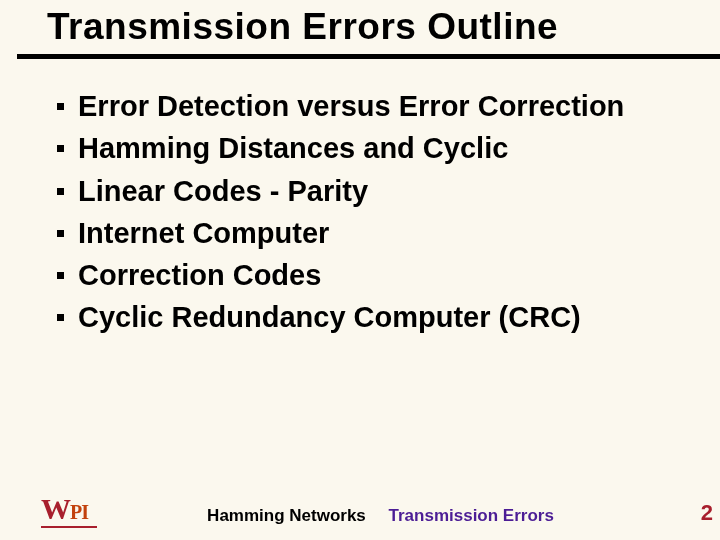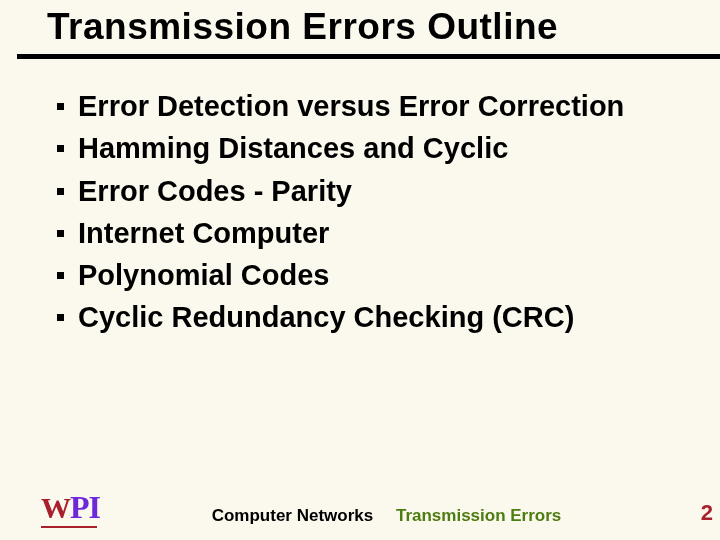--- a/index.html
+++ b/index.html
@@ -69,42 +69,42 @@
     gap: 0;
     font-family: Georgia, "Times New Roman", serif;
   }
   .logo .w {
     color: #a81f2d;
     font-size: 30px;
     font-weight: bold;
     letter-spacing: -2px;
   }
   .logo .pi {
-    color: #6d28d9;
-    font-size: 32px;
+    color: #c2410c;
+    font-size: 20px;
     font-weight: bold;
     letter-spacing: -1px;
     margin-left: 1px;
   }
   .logo-rule {
     position: absolute;
     left: 24px;
     bottom: 12px;
     width: 56px;
     height: 2px;
     background: #a81f2d;
   }
   .foot-center {
     flex: 1 1 auto;
     text-align: center;
     font-size: 17px;
     font-weight: bold;
   }
   .foot-center .lbl2 {
-    color: #4d7c0f;
+    color: #4c1d95;
     margin-left: 18px;
   }
   .page-num {
     color: #a81f2d;
     font-size: 22px;
     font-weight: bold;
     width: 40px;
     text-align: right;
   }
 </style>
@@ -123,43 +123,43 @@
       <li>
         <span class="sq"></span>
         <span class="li-text">Error Detection versus Error Correction</span>
       </li>
       <li>
         <span class="sq"></span>
         <span class="li-text">Hamming Distances and Cyclic</span>
       </li>
       <li>
         <span class="sq"></span>
-        <span class="li-text">Error Codes - Parity</span>
+        <span class="li-text">Linear Codes - Parity</span>
       </li>
       <li>
         <span class="sq"></span>
         <span class="li-text">Internet Computer</span>
       </li>
       <li>
         <span class="sq"></span>
-        <span class="li-text">Polynomial Codes</span>
+        <span class="li-text">Correction Codes</span>
       </li>
       <li>
         <span class="sq"></span>
-        <span class="li-text">Cyclic Redundancy Checking (CRC)</span>
+        <span class="li-text">Cyclic Redundancy Computer (CRC)</span>
       </li>
     </ul>
   </div>
 
   <div class="footer">
     <div class="logo">
       <span class="w">W</span>
       <span class="pi">PI</span>
     </div>
     <div class="foot-center">
-      <span>Computer Networks</span>
+      <span>Hamming Networks</span>
       <span class="lbl2">Transmission Errors</span>
     </div>
     <div class="page-num">2</div>
   </div>
   <div class="logo-rule"></div>
 
 </div>
 
 </body></html>

